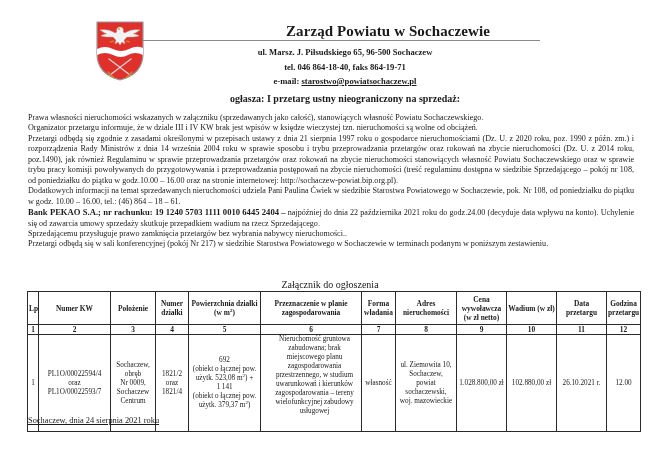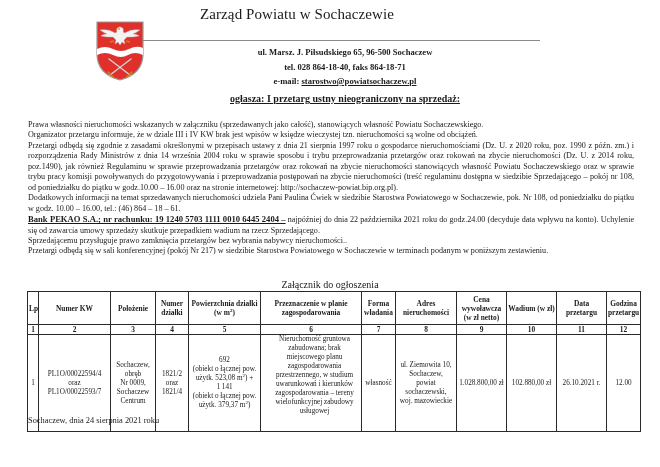--- a/index.html
+++ b/index.html
@@ -4,56 +4,56 @@
 <style>
   html, body { margin: 0; padding: 0; background: #ffffff; }
   body {
     width: 660px; height: 467px; overflow: hidden; position: relative;
     font-family: "Liberation Serif", "DejaVu Serif", serif;
     color: #1a1a1a;
   }
   .crest { position: absolute; left: 95px; top: 20px; width: 50px; height: 62px; }
   .rule { position: absolute; left: 143px; top: 40px; width: 397px; height: 1px; background: #8a8a8a; }
   .org-title {
-    position: absolute; left: 200px; top: 6px; width: 290px; text-align: left;
-    font-size: 15px; font-weight: normal; letter-spacing: 0.1px;
+    position: absolute; left: 200px; top: 23px; width: 290px; text-align: right;
+    font-size: 15px; font-weight: bold; letter-spacing: 0.1px;
   }
   .contact {
     position: absolute; left: 200px; top: 45px; width: 290px; text-align: center;
     font-size: 8.6px; font-weight: bold; line-height: 14.5px;
   }
   .contact a { color: #1a1a1a; text-decoration: underline; margin-top: 48px; }
   .announce {
     position: absolute; left: 120px; top: 93px; width: 450px; text-align: center;
-    font-size: 10px; font-weight: bold; text-decoration: underline;
+    font-size: 10px; font-weight: bold; 
   }
   .body-text {
-    position: absolute; left: 28px; top: 120px; width: 606px;
+    position: absolute; left: 28px; top: 113px; width: 606px;
     font-size: 8.1px; line-height: 10.45px; text-align: justify;
   }
   .body-text p { margin: 0; }
-  .body-text b { font-weight: bold; font-size: 8.6px; text-decoration: underline; }
+  .body-text b { font-weight: bold; font-size: 8.6px; }
   .annex-title {
     position: absolute; left: 200px; top: 279px; width: 260px; text-align: center;
     font-size: 10px; font-weight: normal;
   }
   table.annex {
     position: absolute; left: 27px; top: 291px; width: 613px;
     border-collapse: collapse; table-layout: fixed;
     font-size: 7.2px;
   }
   table.annex td, table.annex th {
     border: 1.2px solid #2a2a2a; text-align: center; vertical-align: middle;
     padding: 0 1px; line-height: 9px;
   }
   table.annex th { font-weight: bold; height: 32px; font-size: 7.4px; }
   table.annex tr.nums td { font-weight: bold; height: 9px; font-size: 7.4px; }
   table.annex tr.datarow td { height: 96px; font-size: 7.2px; }
   .footer {
-    position: absolute; left: 28px; top: 416px; font-size: 8.4px;
+    position: absolute; left: 28px; top: 416px; font-size: 8.4px; text-decoration: underline;
   }
   sup { font-size: 5px; vertical-align: super; line-height: 0; }
 </style>
 </head>
 <body>
 
 <svg class="crest" viewBox="0 0 50 62">
   <path d="M2 2 H48 V34 Q48 54 25 60 Q2 54 2 34 Z" fill="#e0302b" stroke="#9a9a9a" stroke-width="1.2"></path>
 
   <g fill="#f2f2f2" stroke="#bbbbbb" stroke-width="0.4">
@@ -72,21 +72,21 @@
     <line x1="13" y1="52" x2="18" y2="57"></line>
     <line x1="37" y1="52" x2="32" y2="57"></line>
   </g>
 </svg>
 <div class="rule"></div>
 
 <div class="org-title">Zarząd Powiatu w Sochaczewie</div>
 
 <div class="contact">
   <div>ul. Marsz. J. Piłsudskiego 65, 96-500 Sochaczew</div>
-  <div>tel. 028 864-18-40,  faks 864-18-71</div>
+  <div>tel. 046 864-18-40,  faks 864-19-71</div>
   <div>
     <span>e-mail: </span><a>starostwo@powiatsochaczew.pl</a>
   </div>
 </div>
 
 <div class="announce">ogłasza: I przetarg ustny nieograniczony na sprzedaż:</div>
 
 <div class="body-text">
   <p>Prawa własności nieruchomości wskazanych w załączniku (sprzedawanych jako całość), stanowiących własność Powiatu Sochaczewskiego.</p>
   <p>Organizator przetargu informuje, że w dziale III i IV KW brak jest wpisów w księdze wieczystej tzn. nieruchomości są wolne od obciążeń.</p>

